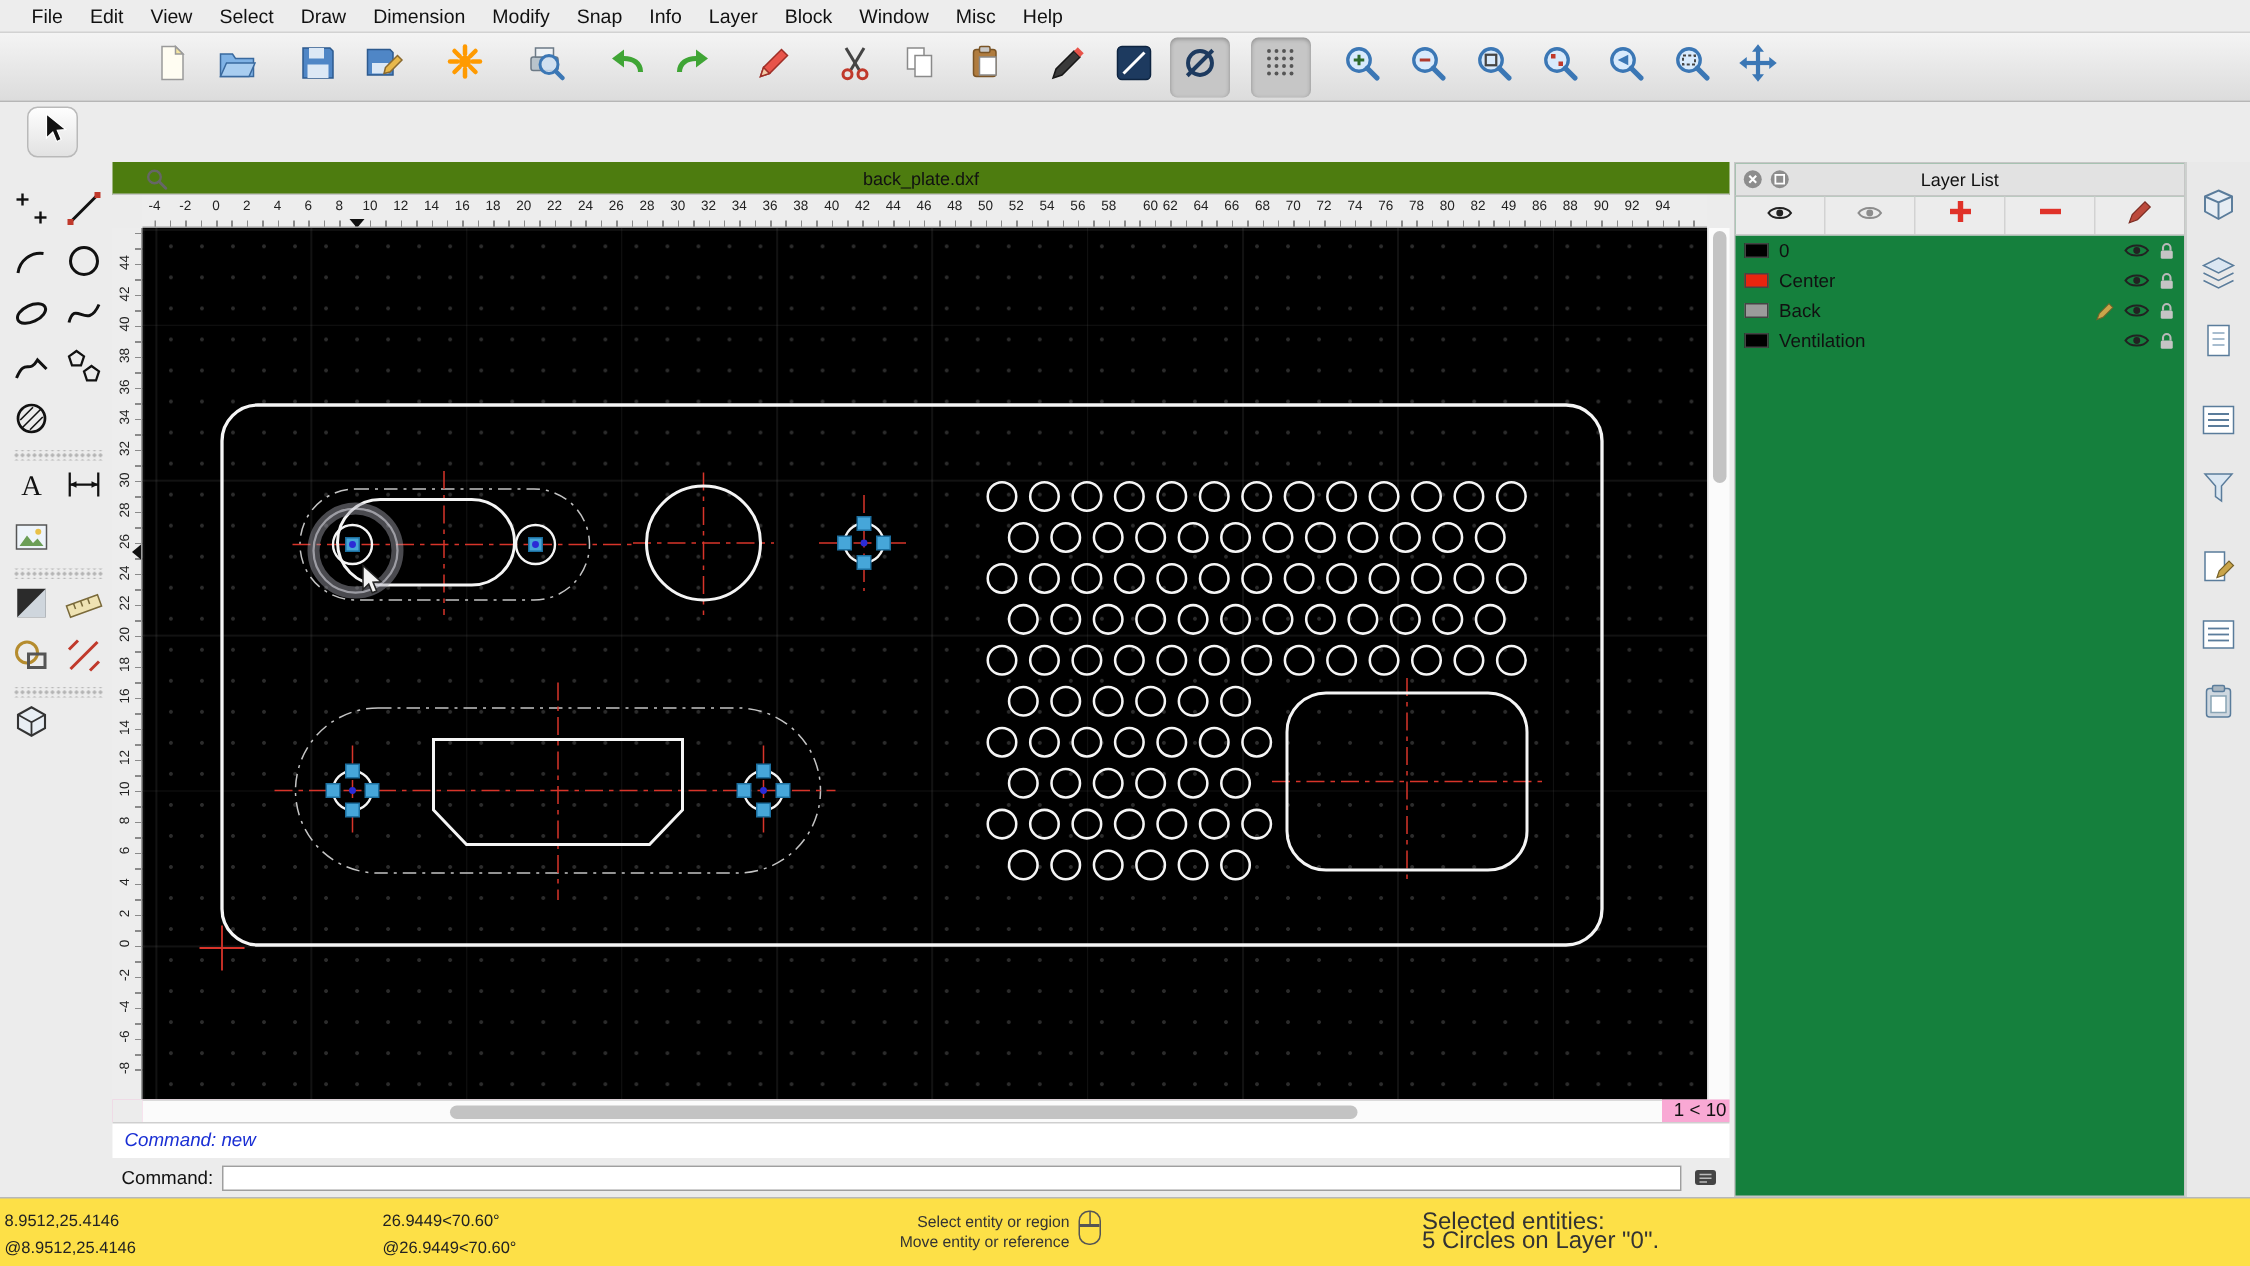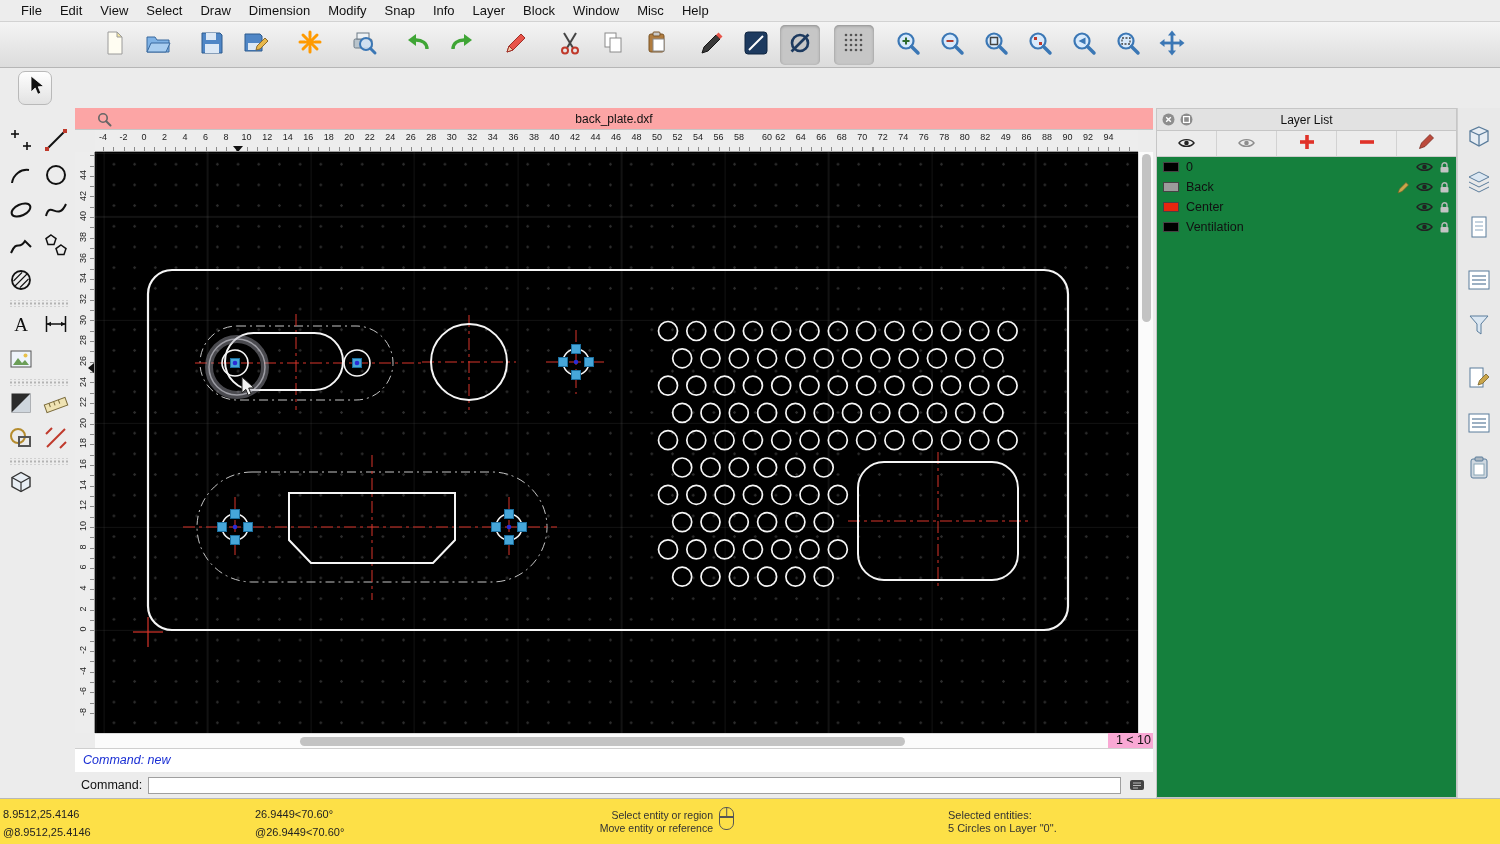--- a/index.html
+++ b/index.html
@@ -27,21 +27,21 @@
     background:linear-gradient(#fefefe,#e2e2e2); border:1px solid #b9b9b9; border-radius:7px;
     display:flex; align-items:center; justify-content:center; }
   .palette { position:absolute; left:3px; top:124px; width:72px; }
   .pal-grid { display:grid; grid-template-columns:35px 35px; }
   .pbtn { width:35px; height:35px; display:flex; align-items:center; justify-content:center; }
   .pal-sep { height:7px; margin:1px 6px;
     background-image:radial-gradient(circle,#b3b3b3 1px,transparent 1.3px);
     background-size:4px 4px; background-position:center; }
   
   .doc-title { position:absolute; left:75px; top:108px; width:1078px; height:22px;
-    background:#fca5a5; border-bottom:1px solid #c6c6c6; font-size:12px; line-height:22px;
+    background:#4d7c0f; border-bottom:1px solid #c6c6c6; font-size:12px; line-height:22px;
     text-align:center; }
   .doc-title .loupe { position:absolute; left:22px; top:4px; }
   .ruler-h { position:absolute; left:95px; top:130px; width:1043px; height:22px;
     background-color:#ededed; border-bottom:1px solid #9c9c9c; overflow:hidden;
     background-image:repeating-linear-gradient(90deg,#8a8a8a 0 1px,transparent 1px 10.26px);
     background-size:1040px 5px; background-repeat:no-repeat; background-position:8px 17px; }
   .hr-label { position:absolute; top:2px; width:22px; text-align:center; font-size:9px; color:#222; }
   .hr-pointer { position:absolute; left:138px; top:16px; width:0; height:0;
     border-left:5px solid transparent; border-right:5px solid transparent; border-top:6px solid #111; }
   .ruler-v { position:absolute; left:75px; top:152px; width:20px; height:581px;
@@ -103,21 +103,21 @@
   .dock-btn { width:34px; height:34px; margin:0 auto 11px auto; display:flex;
     align-items:center; justify-content:center; border-radius:4px; }
   .dock-gap { height:8px; }
   
   .statusbar { position:absolute; left:0; top:798px; width:1500px; height:46px;
     background:#fde047; border-top:1px solid #b8b8b8; font-size:11px; color:#222; }
   .sb-coords { position:absolute; left:3px; top:6px; line-height:18px; }
   .sb-polar { position:absolute; left:255px; top:6px; line-height:18px; }
   .sb-hint { position:absolute; left:538px; top:10px; width:175px; text-align:right;
     font-size:10.5px; line-height:12.5px; color:#333; }
-  .sb-selected { position:absolute; left:948px; top:10px; font-size:11px; line-height:12.5px; color:#333; }
+  .sb-selected { position:absolute; left:948px; top:10px; font-size:16px; line-height:12.5px; color:#333; }
   .sb-mouse { position:absolute; left:719px; top:8px; width:15px; height:23px;
     border:1.6px solid #555; border-radius:7px; }
   .sb-mouse::before { content:""; position:absolute; left:50%; top:0; width:1.6px; height:9px;
     background:#555; transform:translateX(-50%); }
   .sb-mouse::after { content:""; position:absolute; left:0; top:8px; width:100%; height:1.6px; background:#555; }
 </style>
 </head>
 <body>
 
 <div class="app">
@@ -809,43 +809,43 @@
             </svg>
           </span>
           <span class="llock">
             <svg width="11" height="13" viewBox="0 0 11 13">
               <path d="M3 6V4.2A2.5 2.5 0 0 1 8 4.2V6" fill="none" stroke="#b9b9b9" stroke-width="1.4"></path>
               <rect x="1.5" y="6" width="8" height="5.5" rx="1" fill="#c4c4c4"></rect>
             </svg>
           </span>
         </div>
         <div class="lp-row">
-          <span class="swatch" style="background:#9b9b9b"></span>
-          <span class="lname">Back</span>
-          <span class="lpencil">
-            <svg width="13" height="13" viewBox="0 0 13 13">
-              <path d="M1 12l1.5-4L9 1.5 11.5 4 5 10.5 1 12z" fill="#caa54a" stroke="#77622a" stroke-width=".7"></path>
-            </svg>
-          </span>
+          <span class="swatch" style="background:#e8250f"></span>
+          <span class="lname">Center</span>
           <span class="leye">
             <svg width="17" height="12" viewBox="0 0 17 12">
               <path d="M1 6C4 1.5 13 1.5 16 6C13 10.5 4 10.5 1 6Z" fill="none" stroke="#222" stroke-width="1.4"></path>
               <circle cx="8.5" cy="6" r="2.3" fill="#222"></circle>
             </svg>
           </span>
           <span class="llock">
             <svg width="11" height="13" viewBox="0 0 11 13">
               <path d="M3 6V4.2A2.5 2.5 0 0 1 8 4.2V6" fill="none" stroke="#b9b9b9" stroke-width="1.4"></path>
               <rect x="1.5" y="6" width="8" height="5.5" rx="1" fill="#c4c4c4"></rect>
             </svg>
           </span>
         </div>
         <div class="lp-row">
-          <span class="swatch" style="background:#e8250f"></span>
-          <span class="lname">Center</span>
+          <span class="swatch" style="background:#9b9b9b"></span>
+          <span class="lname">Back</span>
+          <span class="lpencil">
+            <svg width="13" height="13" viewBox="0 0 13 13">
+              <path d="M1 12l1.5-4L9 1.5 11.5 4 5 10.5 1 12z" fill="#caa54a" stroke="#77622a" stroke-width=".7"></path>
+            </svg>
+          </span>
           <span class="leye">
             <svg width="17" height="12" viewBox="0 0 17 12">
               <path d="M1 6C4 1.5 13 1.5 16 6C13 10.5 4 10.5 1 6Z" fill="none" stroke="#222" stroke-width="1.4"></path>
               <circle cx="8.5" cy="6" r="2.3" fill="#222"></circle>
             </svg>
           </span>
           <span class="llock">
             <svg width="11" height="13" viewBox="0 0 11 13">
               <path d="M3 6V4.2A2.5 2.5 0 0 1 8 4.2V6" fill="none" stroke="#b9b9b9" stroke-width="1.4"></path>
               <rect x="1.5" y="6" width="8" height="5.5" rx="1" fill="#c4c4c4"></rect>

